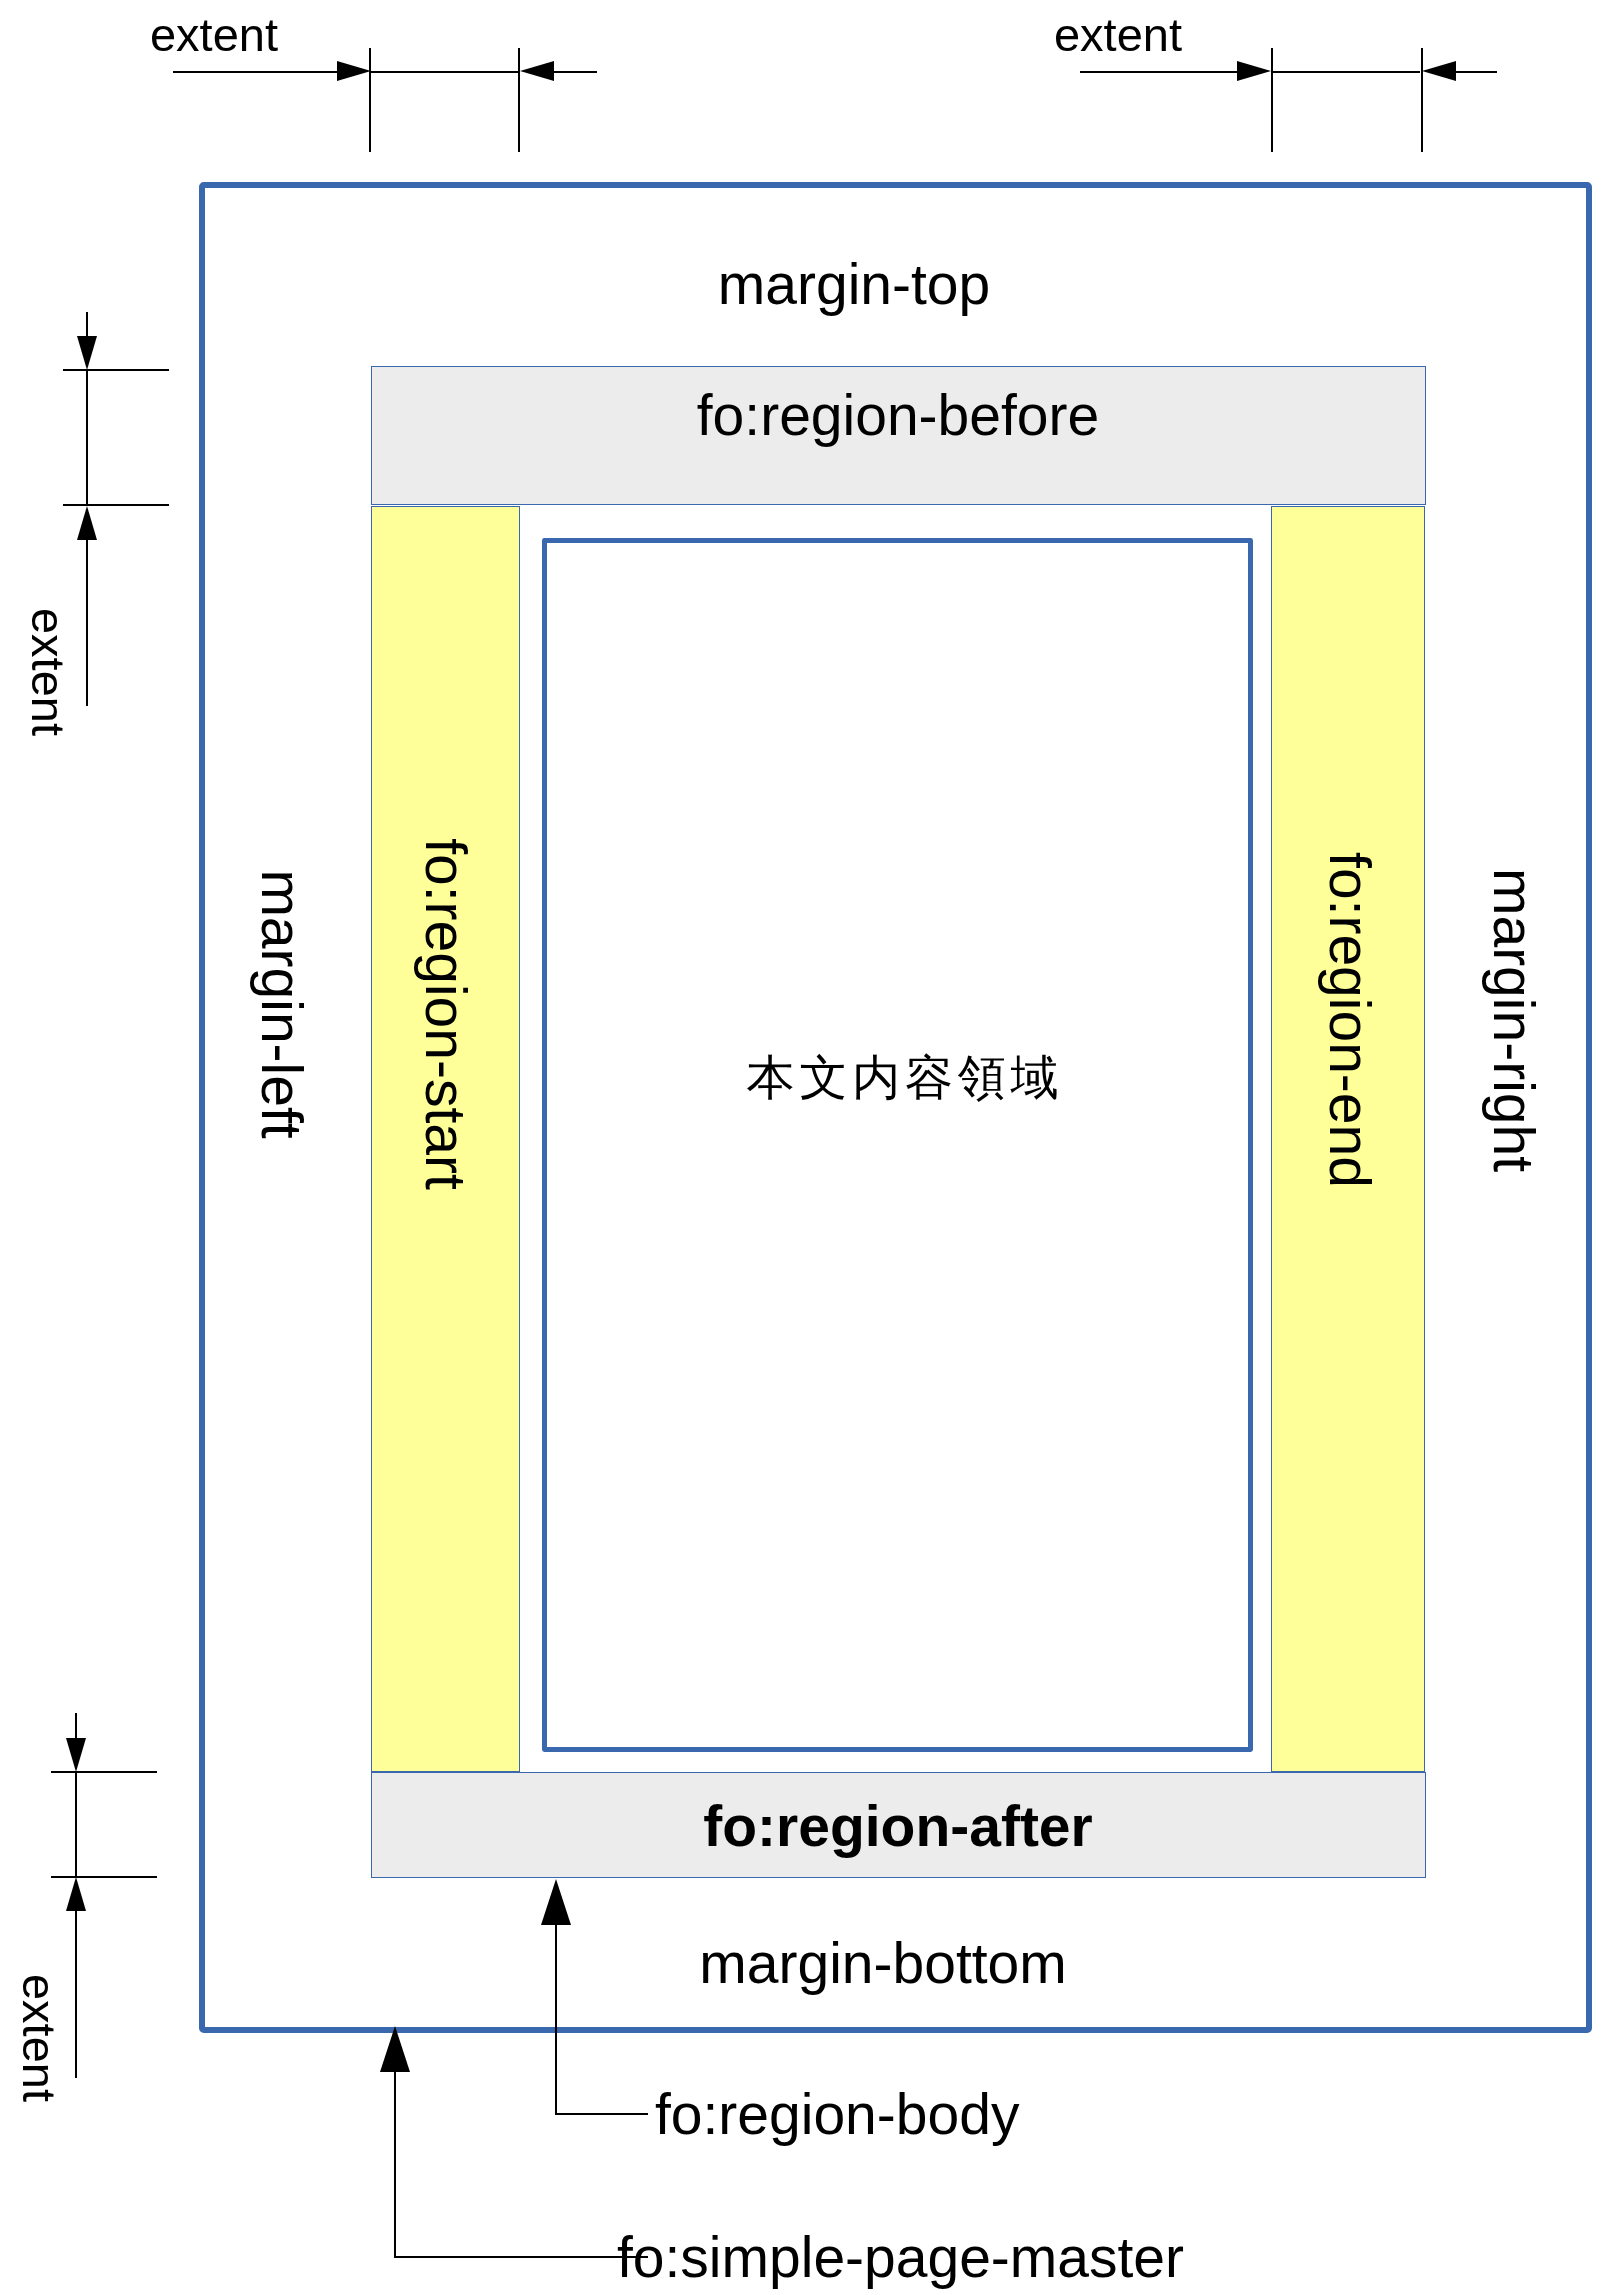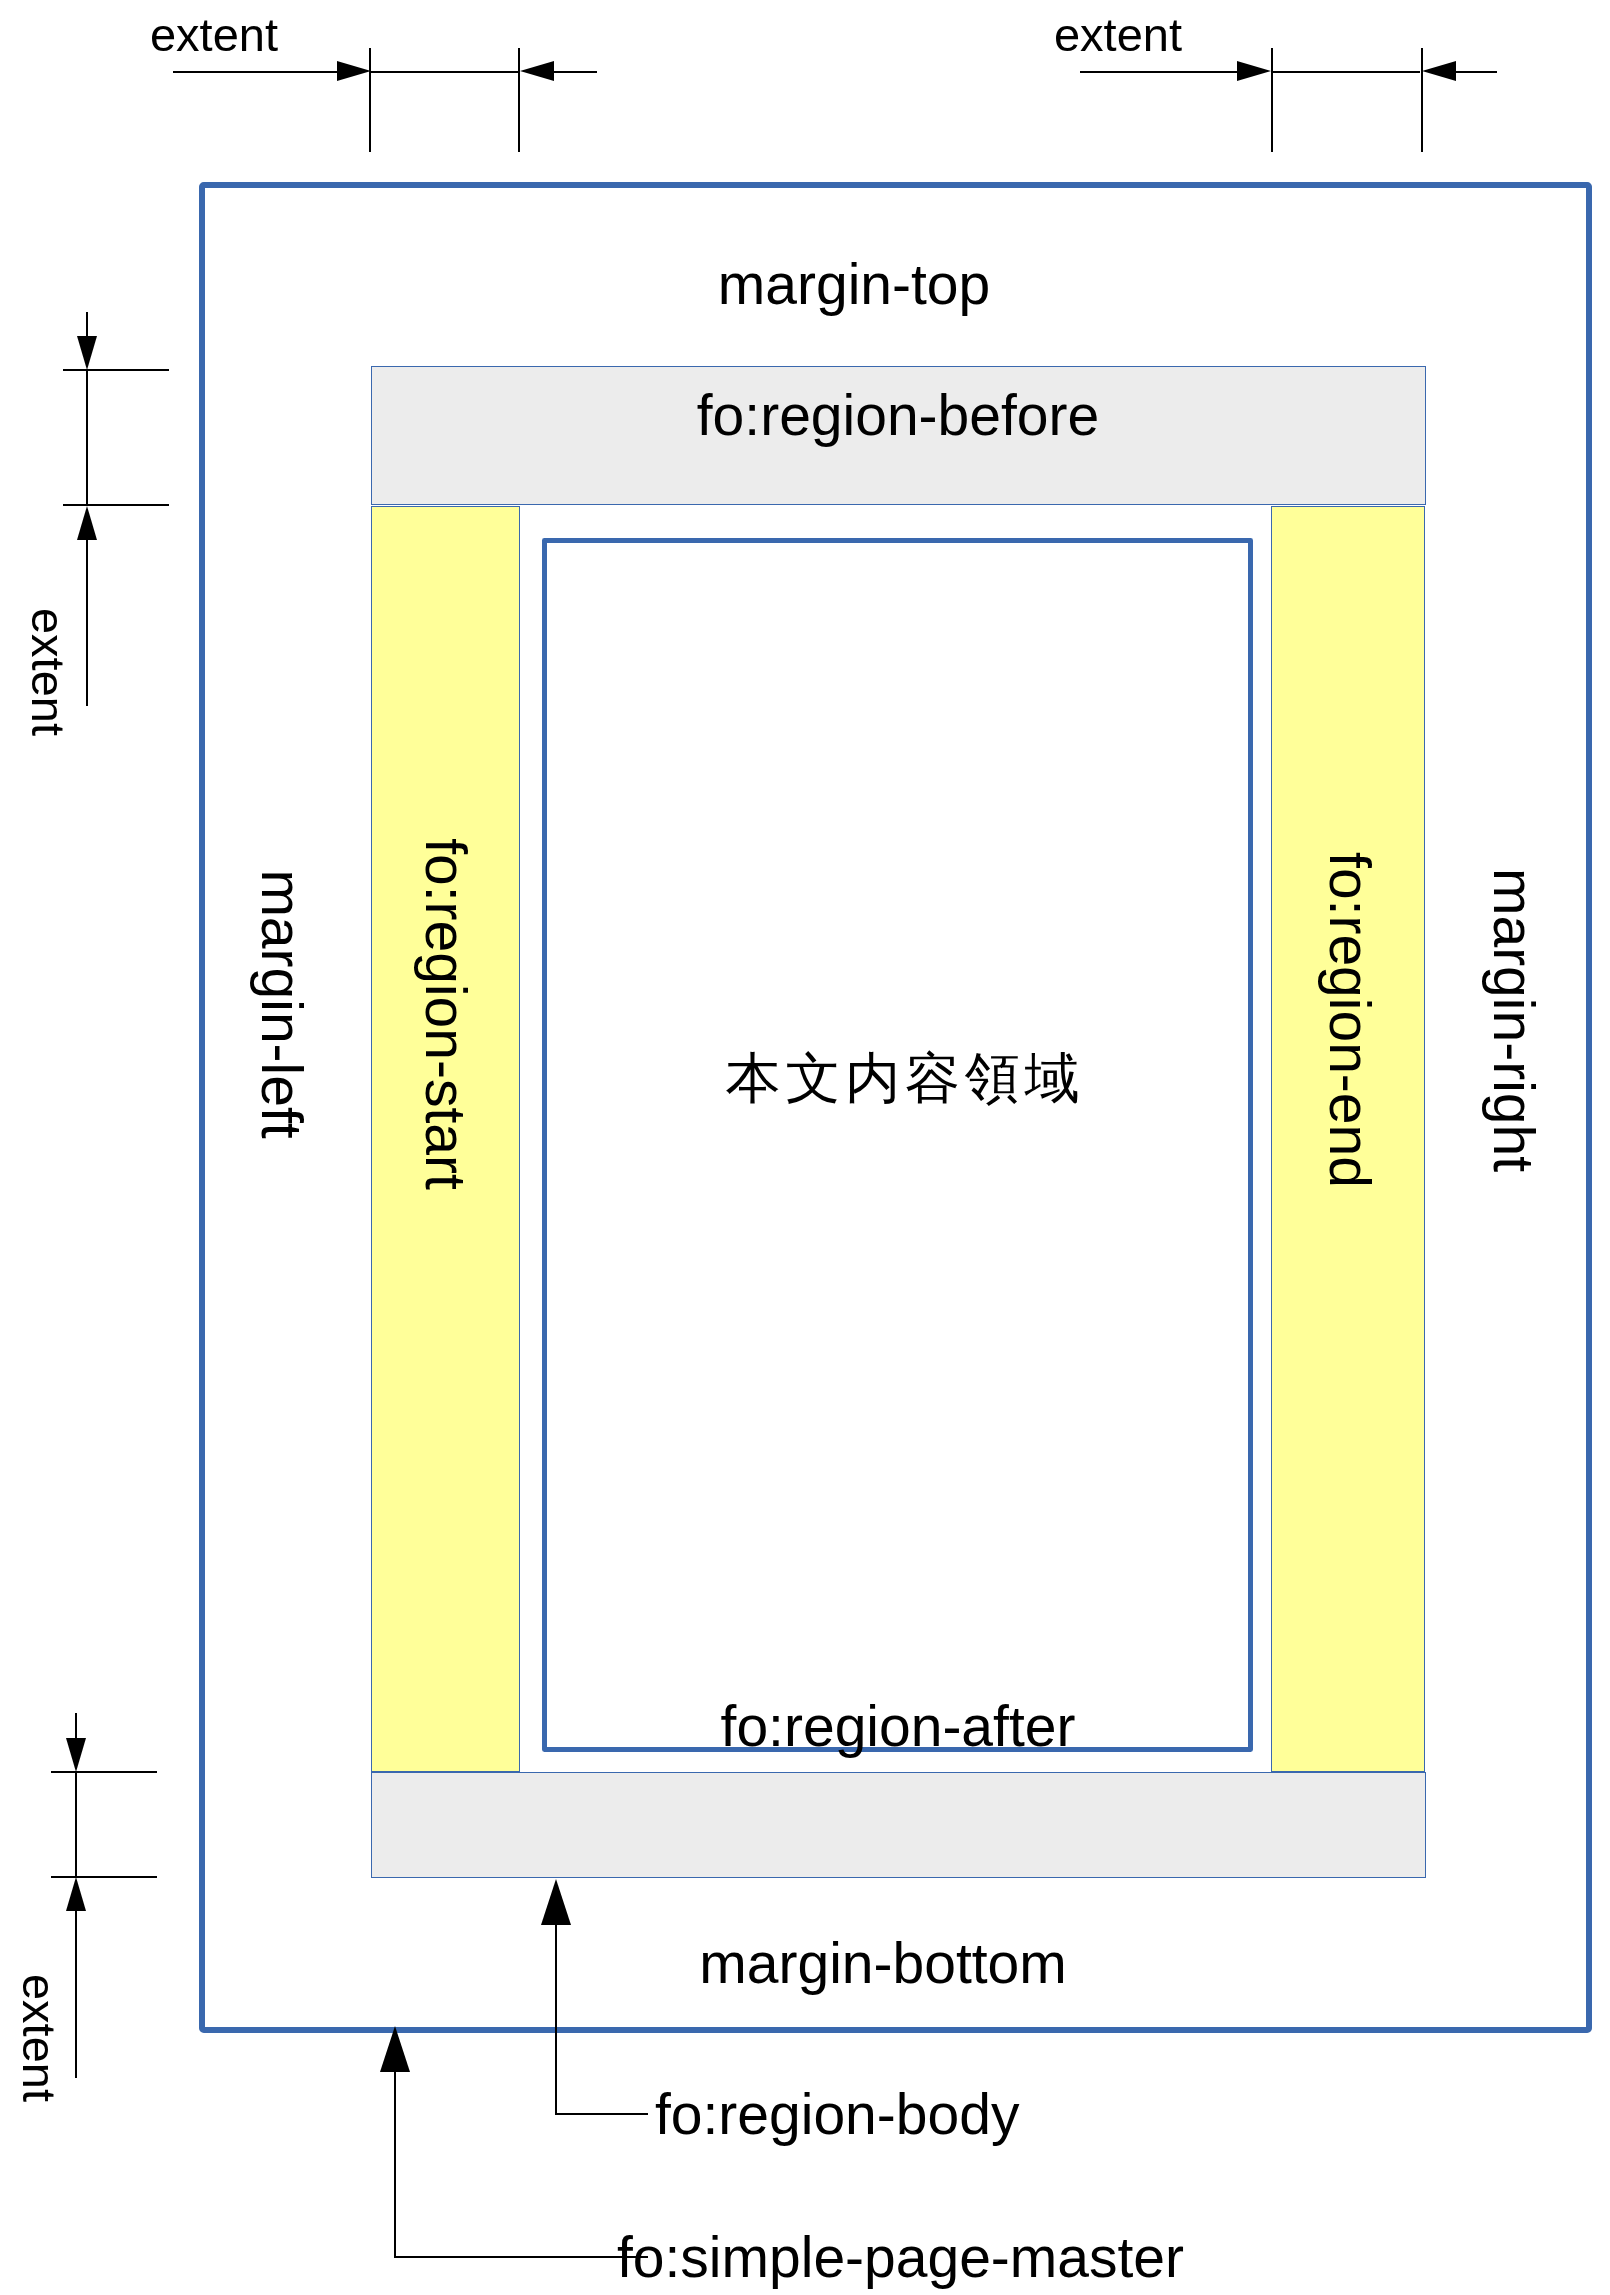--- a/index.html
+++ b/index.html
@@ -25,21 +25,21 @@
   .region.gray{background:var(--gray);}
   .region.yellow{background:var(--yellow);}
   .body-rect{border:5.4px solid var(--blue);border-radius:2.4px;background:var(--paper);}
   
   .lbl{
     position:absolute;white-space:nowrap;line-height:1;
     font-size:57px;transform:translate(-50%,-50%);
   }
   .lbl.rot{transform:translate(-50%,-50%) rotate(90deg);}
   .lbl.ext{font-size:47px;}
-  .lbl.jp{font-size:55px;letter-spacing:4.8px;text-align:right;}
+  .lbl.jp{font-size:48px;letter-spacing:4.8px;text-align:right;}
   .lbl.anchor-left{transform:translate(0,-50%);}
   
   .hline,.vline{position:absolute;background:var(--ink);}
   .hline{height:1.8px;}
   .vline{width:1.8px;}
   .arr{position:absolute;width:0;height:0;}
   .arr.r{border-top:10.3px solid transparent;border-bottom:10.3px solid transparent;border-left:34px solid var(--ink);}
   .arr.l{border-top:10.3px solid transparent;border-bottom:10.3px solid transparent;border-right:34px solid var(--ink);}
   .arr.d{border-left:10.3px solid transparent;border-right:10.3px solid transparent;border-top:34px solid var(--ink);}
   .arr.u{border-left:10.3px solid transparent;border-right:10.3px solid transparent;border-bottom:34px solid var(--ink);}
@@ -57,21 +57,21 @@
   <div class="rect region yellow" style="left:1271px;top:506px;width:154px;height:1266px;"></div>
   <div class="rect region gray" style="left:371px;top:1772px;width:1055px;height:106px;"></div>
   <div class="rect body-rect" style="left:542px;top:538px;width:711px;height:1214px;"></div>
 
   <div class="lbl" style="left:854px;top:284px;">margin-top</div>
   <div class="lbl" style="left:883px;top:1963px;">margin-bottom</div>
   <div class="lbl rot" style="left:281px;top:1004px;">margin-left</div>
   <div class="lbl rot" style="left:1513px;top:1020px;">margin-right</div>
 
   <div class="lbl" style="left:898px;top:415px;">fo:region-before</div>
-  <div class="lbl" style="left:898px;top:1726px;">fo:region-after</div>
+  <div class="lbl" style="left:898px;top:1826px;font-weight:bold;">fo:region-after</div>
   <div class="lbl rot" style="left:445px;top:1014px;">fo:region-start</div>
   <div class="lbl rot" style="left:1349px;top:1020px;">fo:region-end</div>
   <div class="lbl jp" style="left:905px;top:1078px;">本文内容領域</div>
 
   <div>
     <div class="lbl ext" style="left:214px;top:34px;">extent</div>
     <div class="vline" style="left:369px;top:48px;height:104px;"></div>
     <div class="vline" style="left:518px;top:48px;height:104px;"></div>
     <div class="hline" style="left:173px;top:71px;width:164px;"></div>
     <div class="arr r" style="left:337px;top:61px;"></div>

